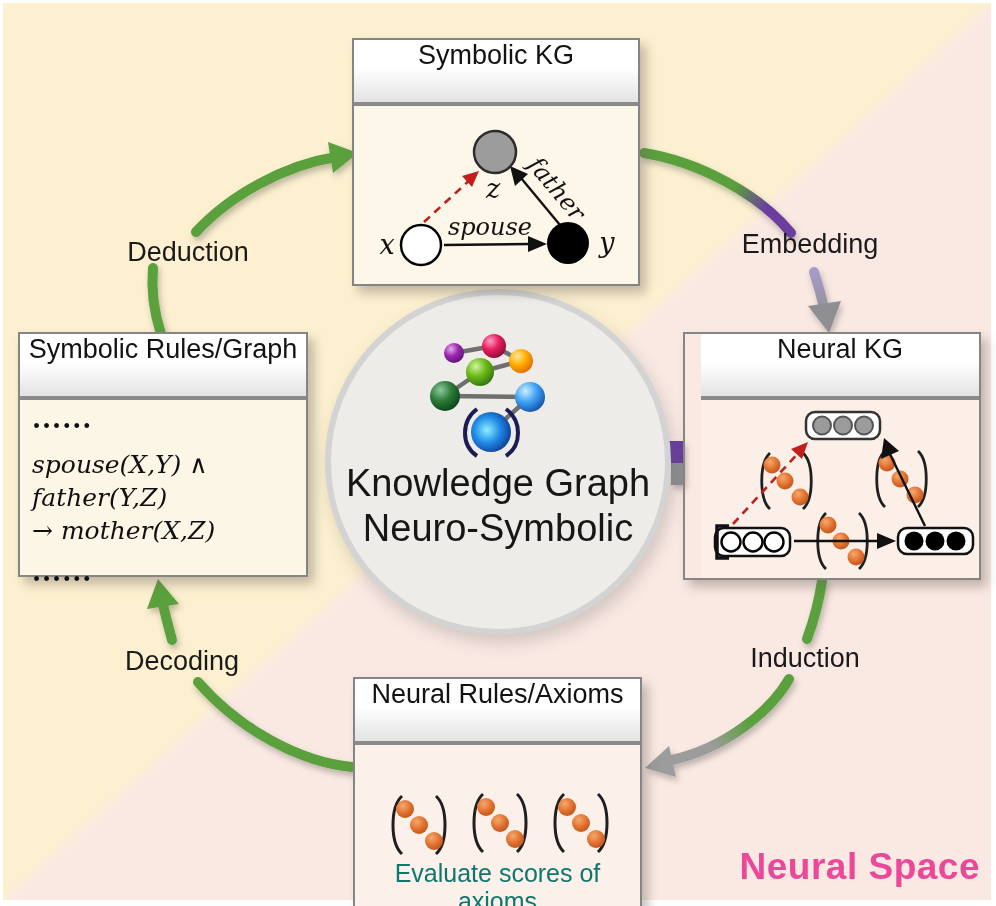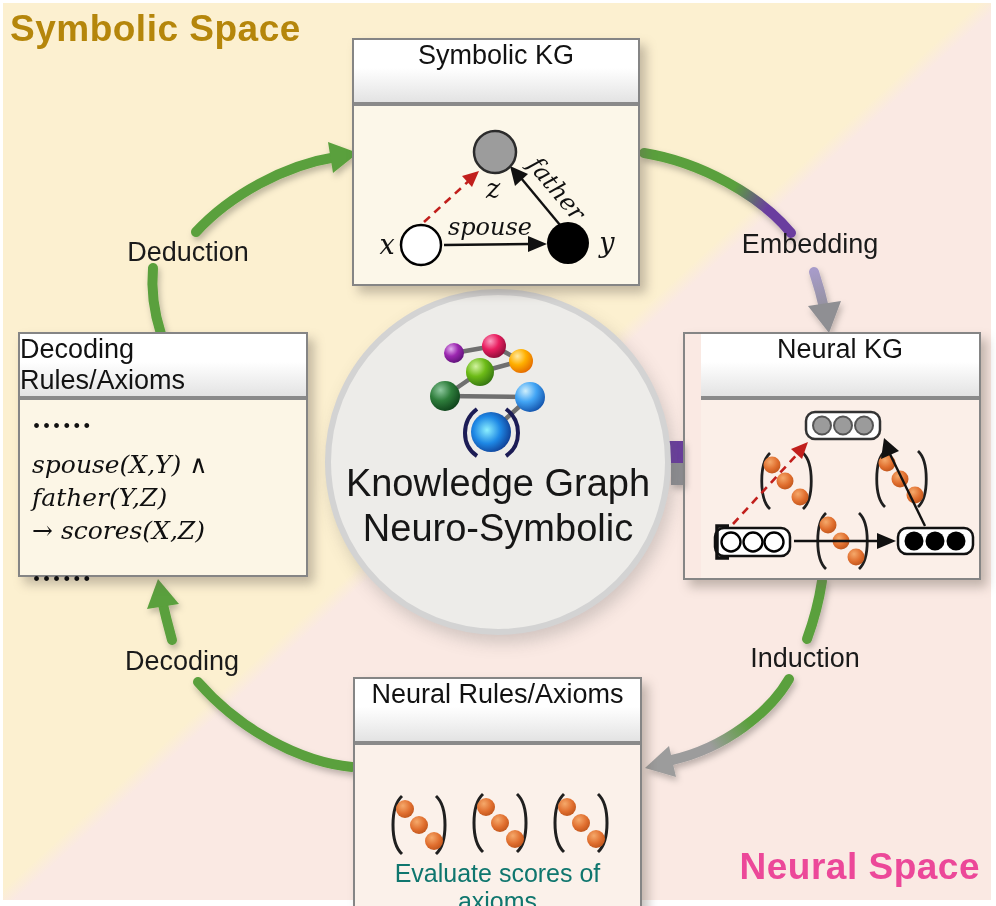--- a/index.html
+++ b/index.html
@@ -69,21 +69,20 @@
   }
   .nr-caption span { display:inline-block; width:220px; }
 </style>
 </head>
 <body>
 
 <div class="canvas">
 
   <div class="bg-split"></div>
 
-  <div class="space-label space-symbolic">Symbolic Space</div>
   <div class="space-label space-neural">Neural Space</div>
 
   <svg class="ring-svg" width="996" height="906" viewBox="0 0 996 906">
     <defs>
       <linearGradient id="g-embed" gradientUnits="userSpaceOnUse" x1="660" y1="160" x2="791" y2="233">
         <stop offset="0" stop-color="#5AA03C"></stop>
           <stop offset="0.52" stop-color="#5AA03C"></stop>
         <stop offset="0.78" stop-color="#6B3E9F"></stop>
           <stop offset="1" stop-color="#6B3E9F"></stop>
       </linearGradient>
@@ -327,25 +326,25 @@
         <use href="#mtx2" x="194" y="46"></use>
       </svg>
       <div class="nr-caption">
         <span>Evaluate scores of axioms</span>
       </div>
     </div>
   </div>
 
   <div class="box" id="box-symbolic-rules">
     <div class="box-header">
-      <span>Decoding Rules/Axioms</span>
+      <span>Symbolic Rules/Graph</span>
     </div>
     <div class="box-body">
       <div class="rules-text">
         <div class="rules-dots top">......</div>
         <div class="rules-line">spouse(X,Y) ∧ father(Y,Z)</div>
-        <div class="rules-line">→ scores(X,Z)</div>
+        <div class="rules-line">→ mother(X,Z)</div>
         <div class="rules-dots bottom">......</div>
       </div>
     </div>
   </div>
 
 </div>
 
 </body></html>

